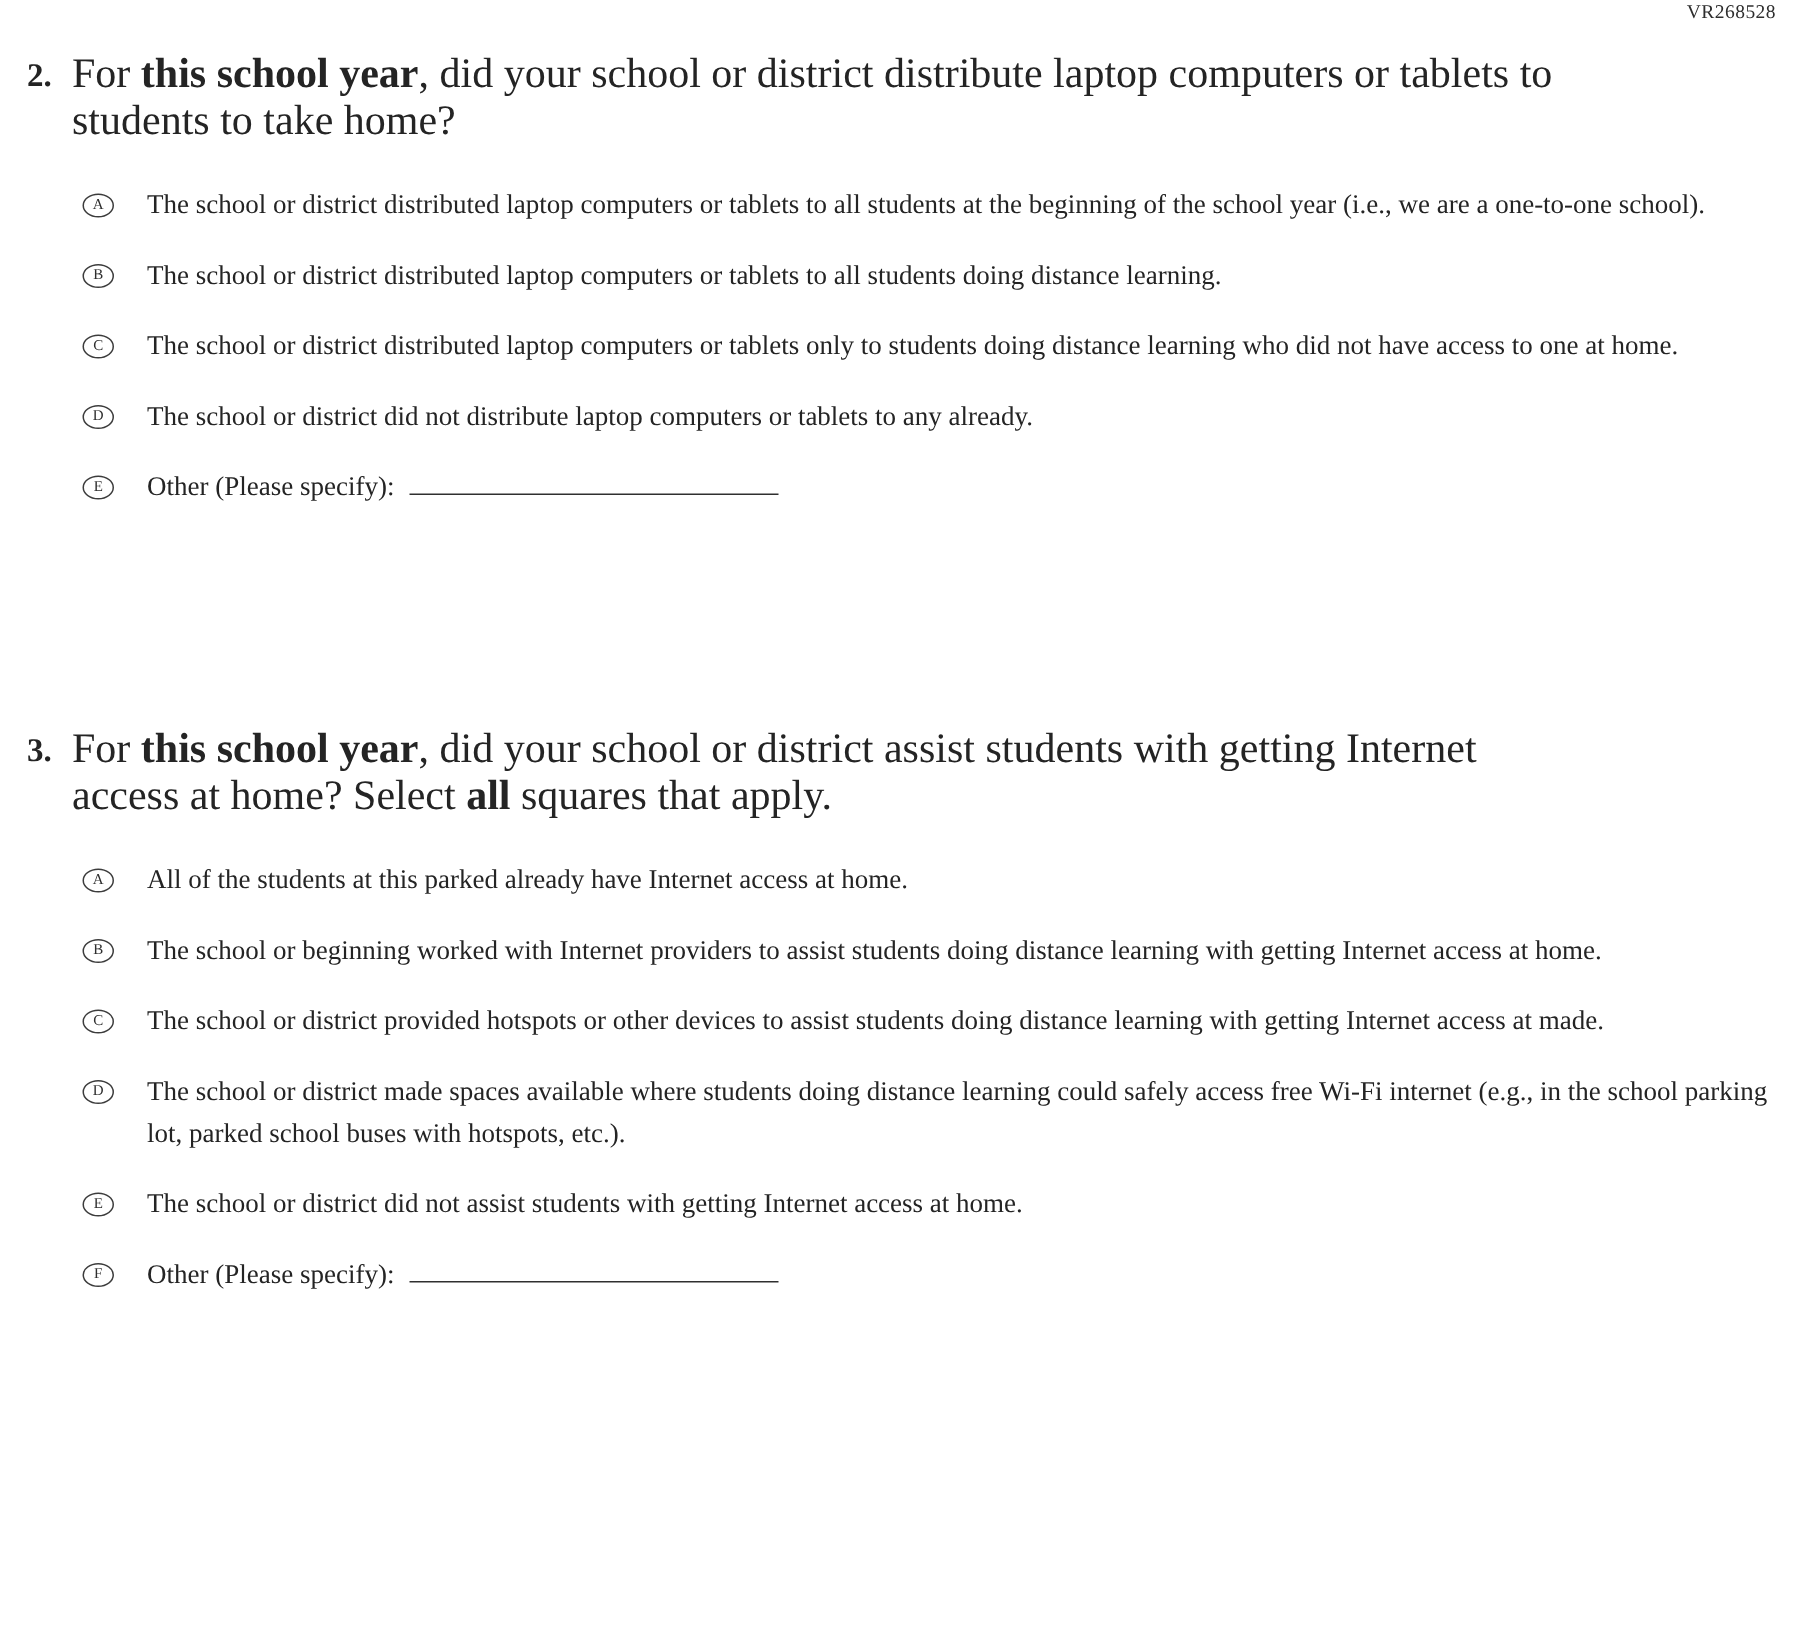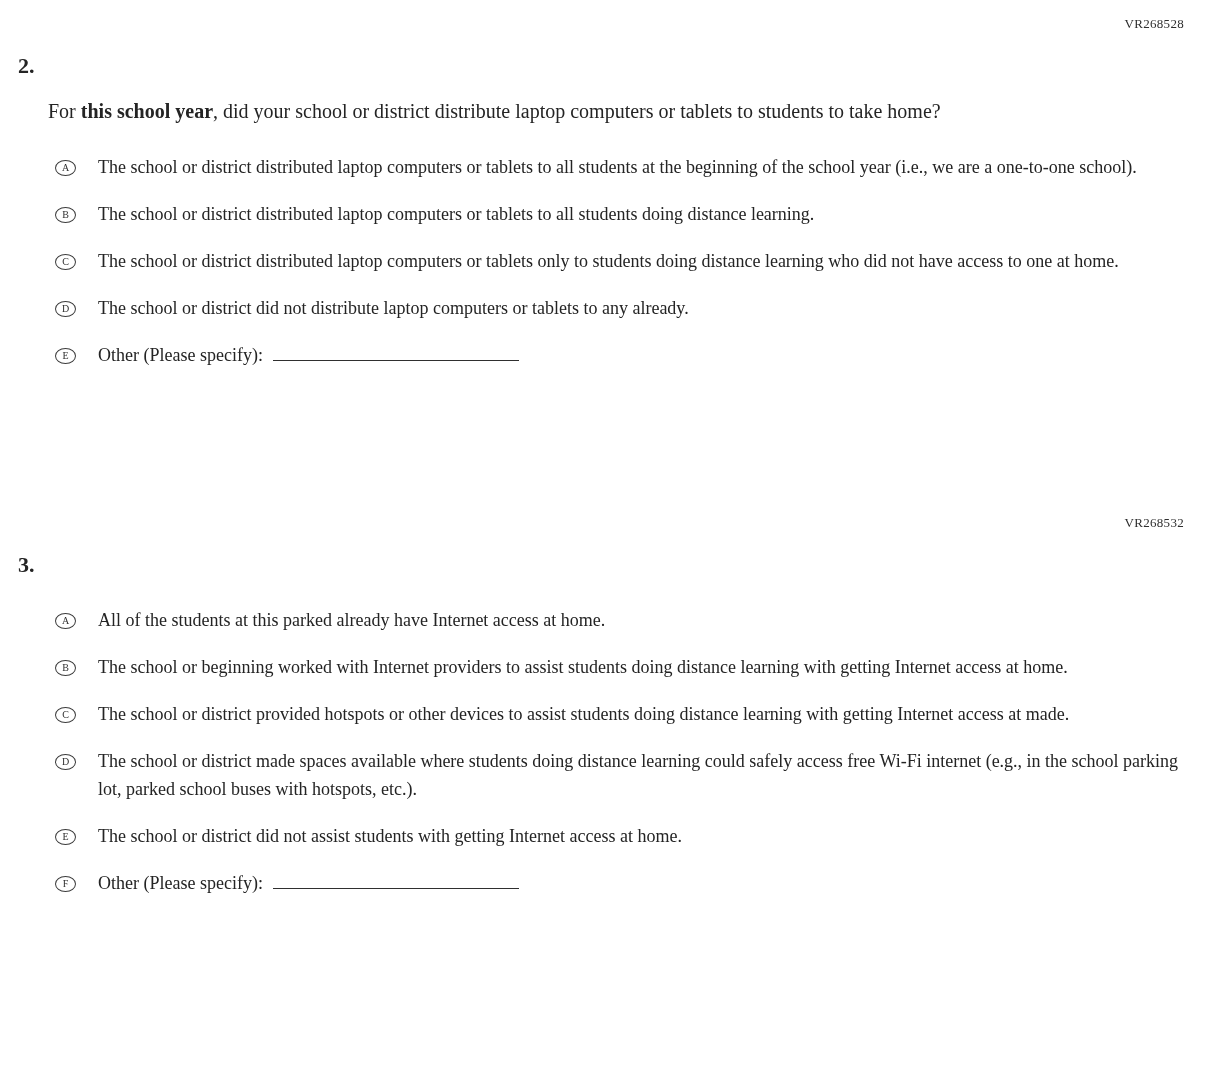--- a/index.html
+++ b/index.html
@@ -5,21 +5,21 @@
   * { box-sizing: border-box; margin: 0; padding: 0; }
   html, body { width: 1212px; height: 1092px; background: #ffffff; }
   body {
     font-family: "Liberation Serif", "DejaVu Serif", serif;
     color: #242424;
     overflow: hidden;
   }
   .page {
     width: 1212px;
     height: 1092px;
-    padding: 16px 28px 0 18px;
+    padding: 0 28px 0 18px;
   }
   .code-line {
     text-align: right;
     font-size: 13px;
     line-height: 16px;
     color: #2e2e2e;
     margin-bottom: 18px;
     letter-spacing: 0.3px;
   }
   .prompt-row {
@@ -27,24 +27,23 @@
     align-items: flex-start;
   }
   .q-number {
     width: 30px;
     flex: 0 0 30px;
     font-size: 22px;
     line-height: 31px;
     font-weight: 700;
   }
   .prompt {
-    font-size: 20px;
+    font-size: 28px;
     line-height: 31px;
     max-width: 1010px;
-    margin-top: 46px;
   }
   .prompt b { font-weight: 700; }
   .options {
     margin-left: 37px;
     margin-top: 26px;
   }
   .opt {
     display: flex;
     align-items: flex-start;
     margin-bottom: 19px;
@@ -111,24 +110,24 @@
         <span class="opt-text">The school or district did not distribute laptop computers or tablets to any already.</span>
       </div>
       <div class="opt">
         <span class="bubble">E</span>
         <span class="opt-text"><span>Other (Please specify):</span><span class="write-in"></span></span>
       </div>
     </div>
   </section>
 
   <section class="question question-3">
-    <div class="code-line">VR268532</div>
 
     <div class="prompt-row">
       <span class="q-number">3.</span>
+      <div class="prompt"><span>For </span><b>this school year</b><span>, did your school or district assist students with getting Internet access at home? Select </span><b>all</b><span> squares that apply.</span></div>
     </div>
 
     <div class="options">
       <div class="opt">
         <span class="bubble">A</span>
         <span class="opt-text">All of the students at this parked already have Internet access at home.</span>
       </div>
       <div class="opt">
         <span class="bubble">B</span>
         <span class="opt-text">The school or beginning worked with Internet providers to assist students doing distance learning with getting Internet access at home.</span>

